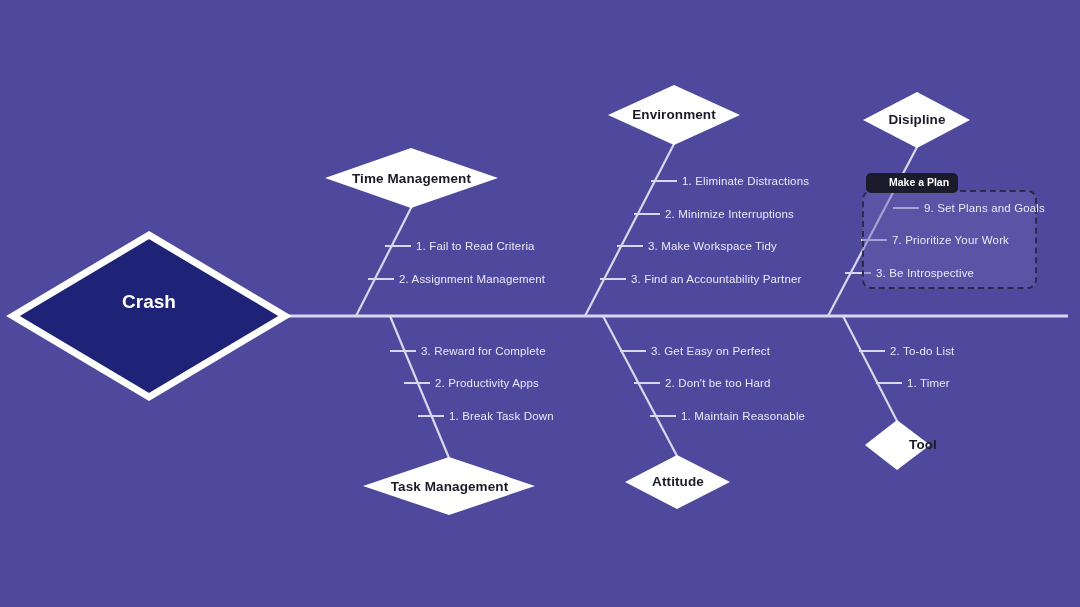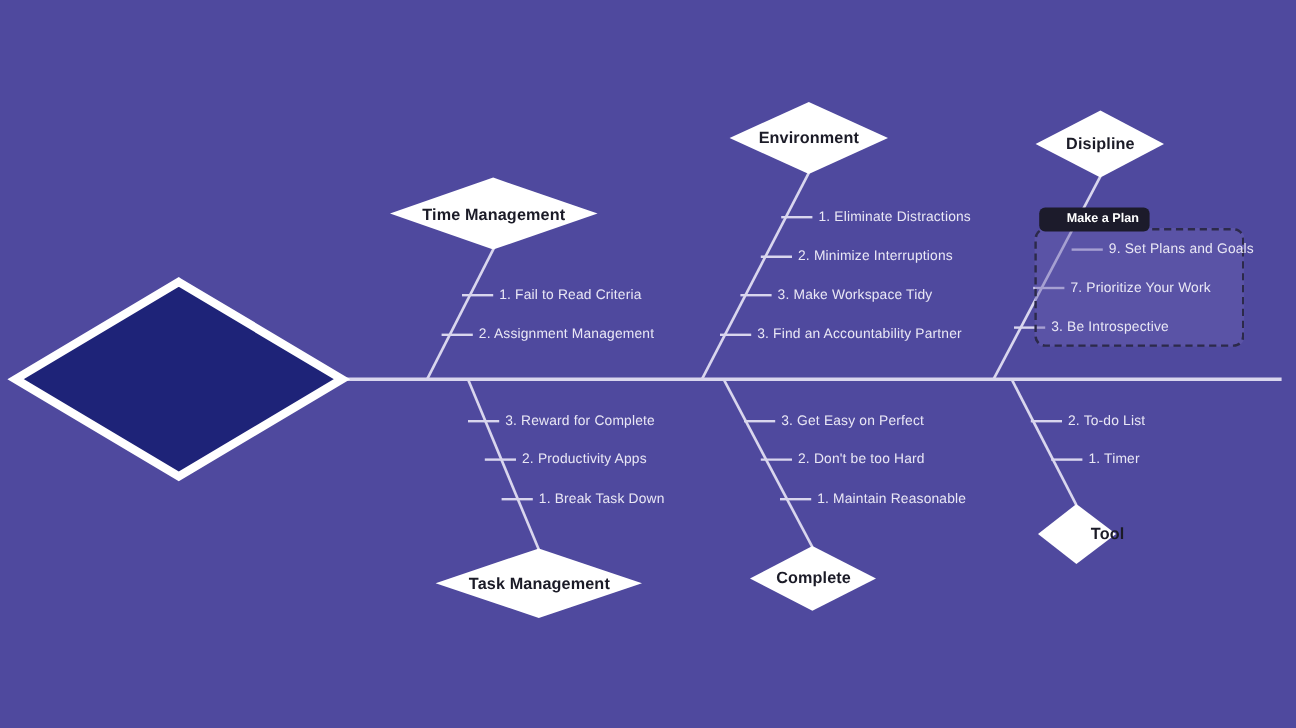--- a/index.html
+++ b/index.html
@@ -119,30 +119,31 @@
     <line x1="634" y1="383" x2="660" y2="383" stroke="#d9d6ee" stroke-width="2"></line>
     <line x1="650" y1="416" x2="676" y2="416" stroke="#d9d6ee" stroke-width="2"></line>
 
     <line x1="843" y1="316" x2="897" y2="421" stroke="#d9d6ee" stroke-width="2.2"></line>
     <polygon points="897,420 930,445 897,470 865,445" fill="#ffffff"></polygon>
     <line x1="859" y1="351" x2="885" y2="351" stroke="#d9d6ee" stroke-width="2"></line>
     <line x1="876" y1="383" x2="902" y2="383" stroke="#d9d6ee" stroke-width="2"></line>
   </svg>
 
   <div class="head-text" style="left:49px; top:290px; width:200px;">
+    <div>Crash</div>
   </div>
 
   <div id="selection-box"></div>
   <div id="tooltip-make-a-plan">Make a Plan</div>
 
   <div class="cat-label sz-md" style="left:325px; top:172px; width:173px;">Time Management</div>
   <div class="cat-label sz-md" style="left:608px; top:108px; width:132px;">Environment</div>
   <div class="cat-label sz-md" style="left:863px; top:113px; width:108px;">Disipline</div>
   <div class="cat-label sz-md" style="left:363px; top:480px; width:173px;">Task Management</div>
-  <div class="cat-label sz-md" style="left:625px; top:475px; width:106px;">Complete</div>
+  <div class="cat-label sz-md" style="left:625px; top:475px; width:106px;">Attitude</div>
   <div class="cat-label sz-md" style="left:890px; top:438px; width:66px;">Tool</div>
 
   <div class="bone-label" style="left:416px; top:241px;">1. Fail to Read Criteria</div>
   <div class="bone-label" style="left:399px; top:274px;">2. Assignment Management</div>
 
   <div class="bone-label" style="left:682px; top:176px;">1. Eliminate Distractions</div>
   <div class="bone-label" style="left:665px; top:209px;">2. Minimize Interruptions</div>
   <div class="bone-label" style="left:648px; top:241px;">3. Make Workspace Tidy</div>
   <div class="bone-label" style="left:631px; top:274px;">3. Find an Accountability Partner</div>
 

